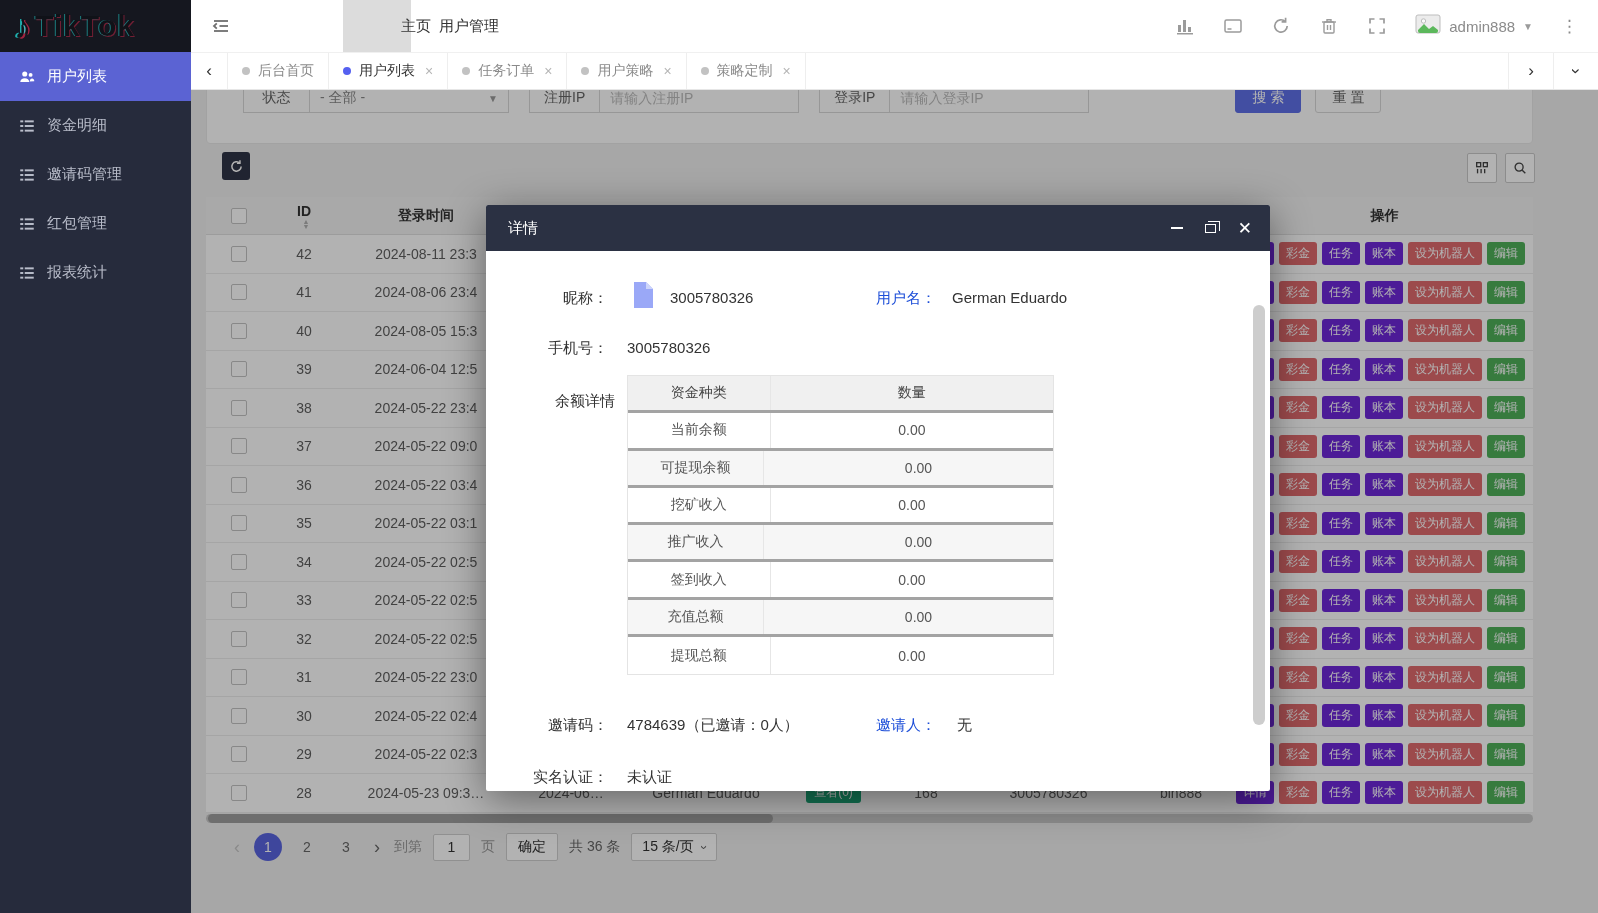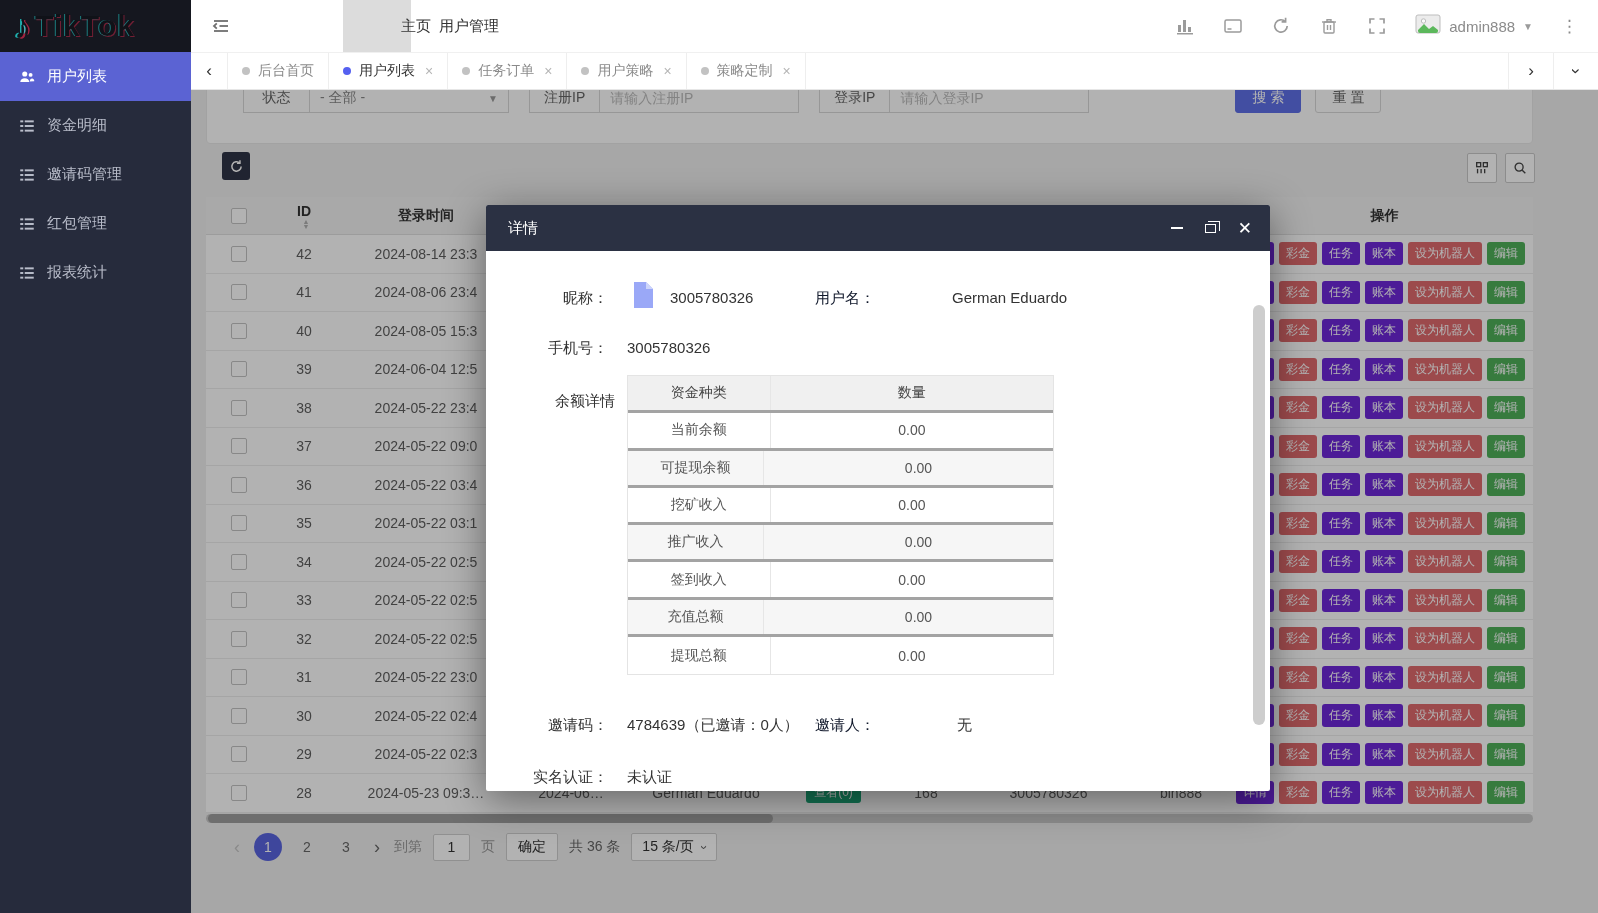--- a/index.html
+++ b/index.html
@@ -92,21 +92,21 @@
   .modal { position: absolute; left: 486px; top: 205px; width: 784px; height: 586px; background: #fff; z-index: 100; border-radius: 2px; box-shadow: 0 8px 40px rgba(0,0,0,.45); overflow: hidden; }
   .modal-header { height: 46px; background: #2b3143; display: flex; align-items: center; padding: 0 18px 0 22px; }
   .modal-title { color: #fff; font-size: 15px; }
   .win-ctrls { margin-left: auto; display: flex; align-items: center; gap: 22px; }
   .win-min { width: 12px; height: 2px; background: #fff; display: inline-block; cursor: pointer; }
   .win-max { width: 11px; height: 9px; border: 1.5px solid #fff; display: inline-block; position: relative; cursor: pointer; }
   .win-max::before { content: ""; position: absolute; left: 2px; top: -4px; width: 11px; height: 9px; border-top: 1.5px solid #fff; border-right: 1.5px solid #fff; }
   .win-close { color: #fff; font-size: 17px; line-height: 1; cursor: pointer; }
   .modal-body { position: relative; height: 540px; font-size: 15px; color: #333; }
   .m-label { position: absolute; width: 122px; text-align: right; color: #333; }
-  .m-label2 { position: absolute; left: 284px; width: 150px; text-align: center; color: #0f172a; }
+  .m-label2 { position: absolute; left: 300px; width: 150px; text-align: right; color: #1d4ed8; }
   .m-val { position: absolute; color: #333; }
   .file-ico { position: absolute; left: 146px; top: 30px; }
   .bal-table { position: absolute; left: 141px; top: 124px; width: 427px; border: 1px solid #e4e4e4; font-size: 14px; color: #555; }
   .bal-row { display: flex; height: 37.3px; border-bottom: 3px solid #a3a3a3; background: #fff; }
   .bal-row:last-child { border-bottom: none; }
   .bal-row.head { background: #f0f0f0; color: #444; }
   .bal-row.alt { background: #f6f6f6; gap: 20px; }
   .bal-c1 { width: 143px; display: flex; align-items: center; justify-content: center; border-right: 1px solid #e6e6e6; }
   .bal-c2 { width: 283px; display: flex; align-items: center; justify-content: center; }
   .modal-scroll { position: absolute; right: 5px; top: 54px; width: 12px; height: 420px; background: #cdcdcd; border-radius: 6px; cursor: pointer; }
@@ -374,21 +374,21 @@
       </div>
       <div>
           <div class="trow">
     <div class="td c-chk">
               <span class="checkbox"></span>
             </div>
     <div class="td c-id">
               <span class="cell-text">42</span>
             </div>
     <div class="td c-login">
-              <span class="cell-text">2024-08-14 23:3</span>
+              <span class="cell-text">2024-08-11 23:3</span>
             </div>
     <div class="td c-reg">
               <span class="cell-text"></span>
             </div>
     <div class="td c-user">
               <span class="cell-text"></span>
             </div>
     <div class="td c-status"></div>
     <div class="td c-num">
               <span class="cell-text"></span>

